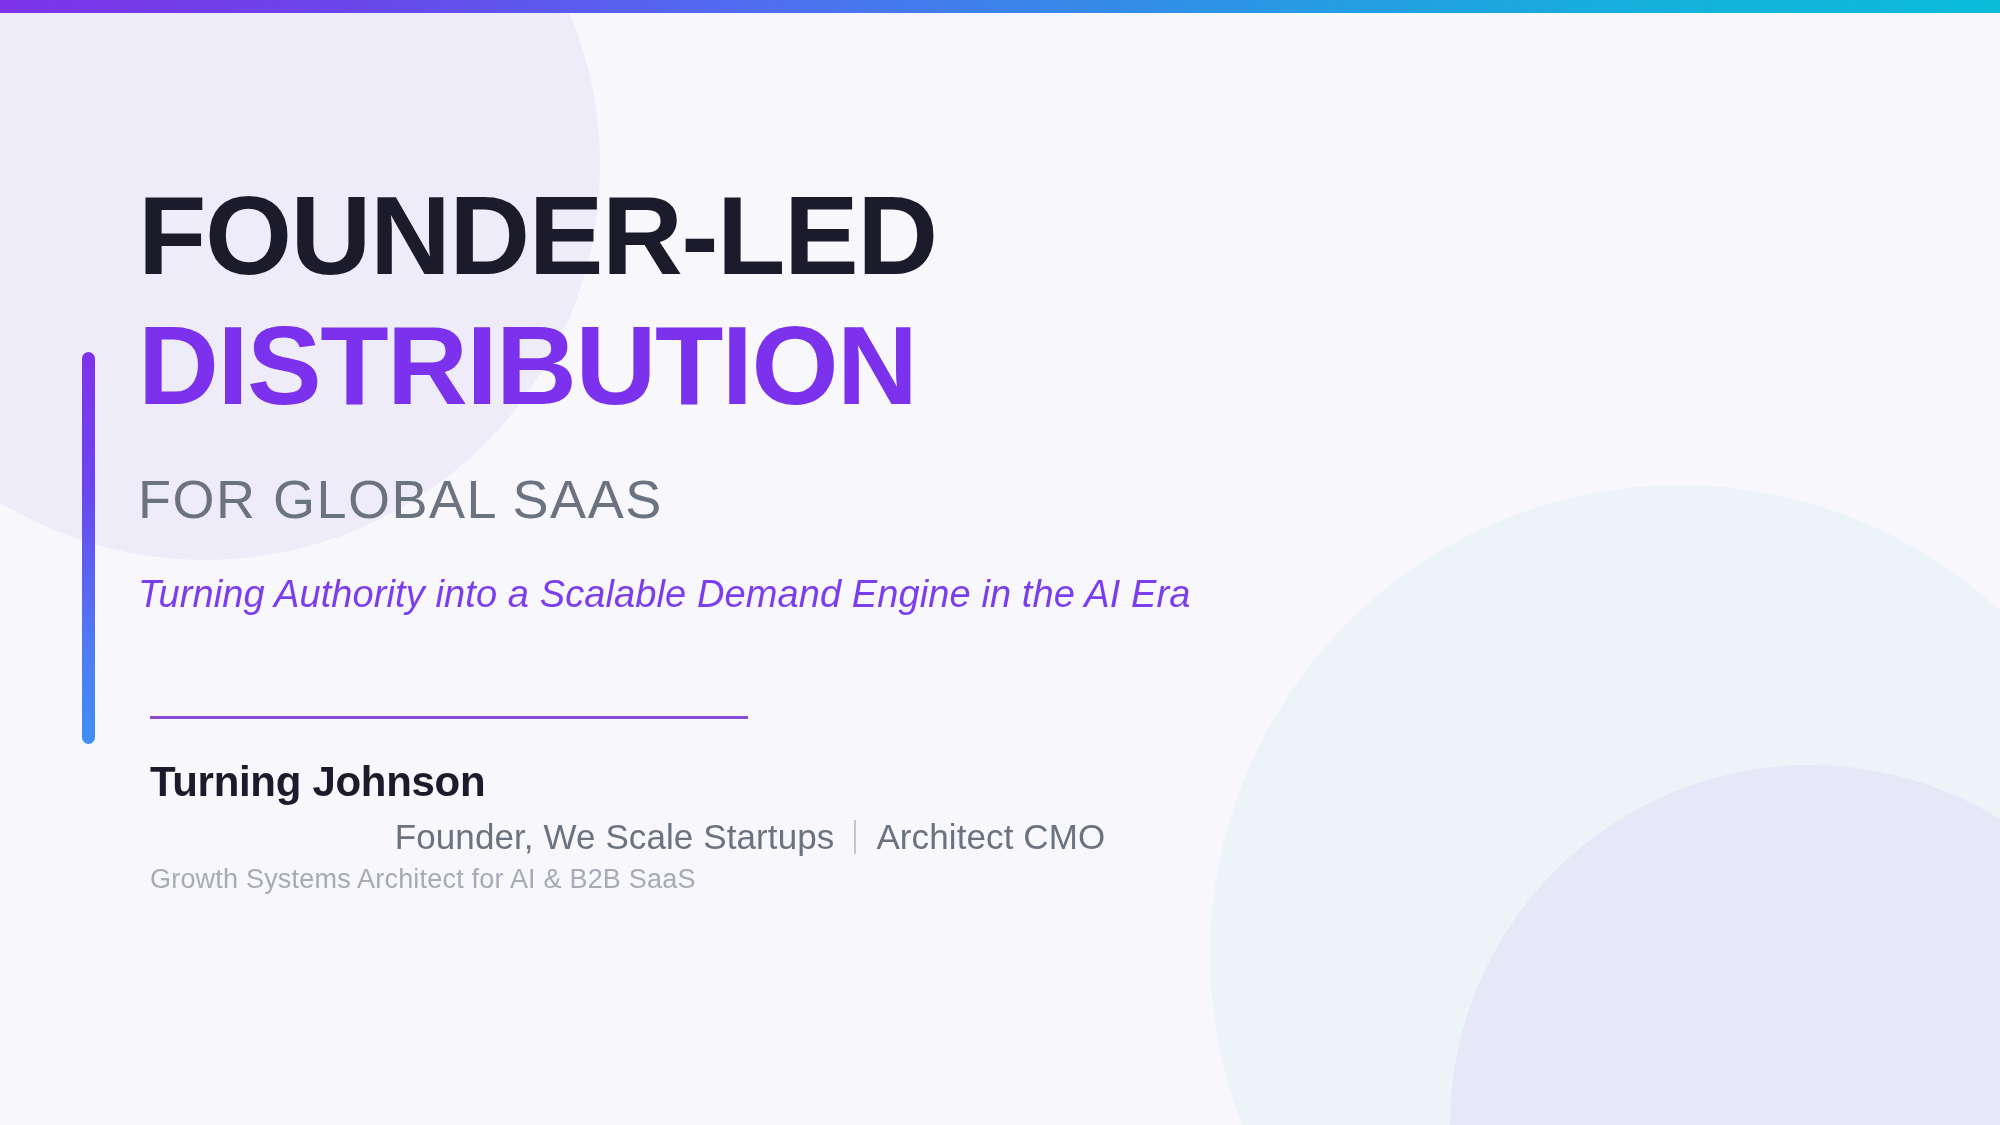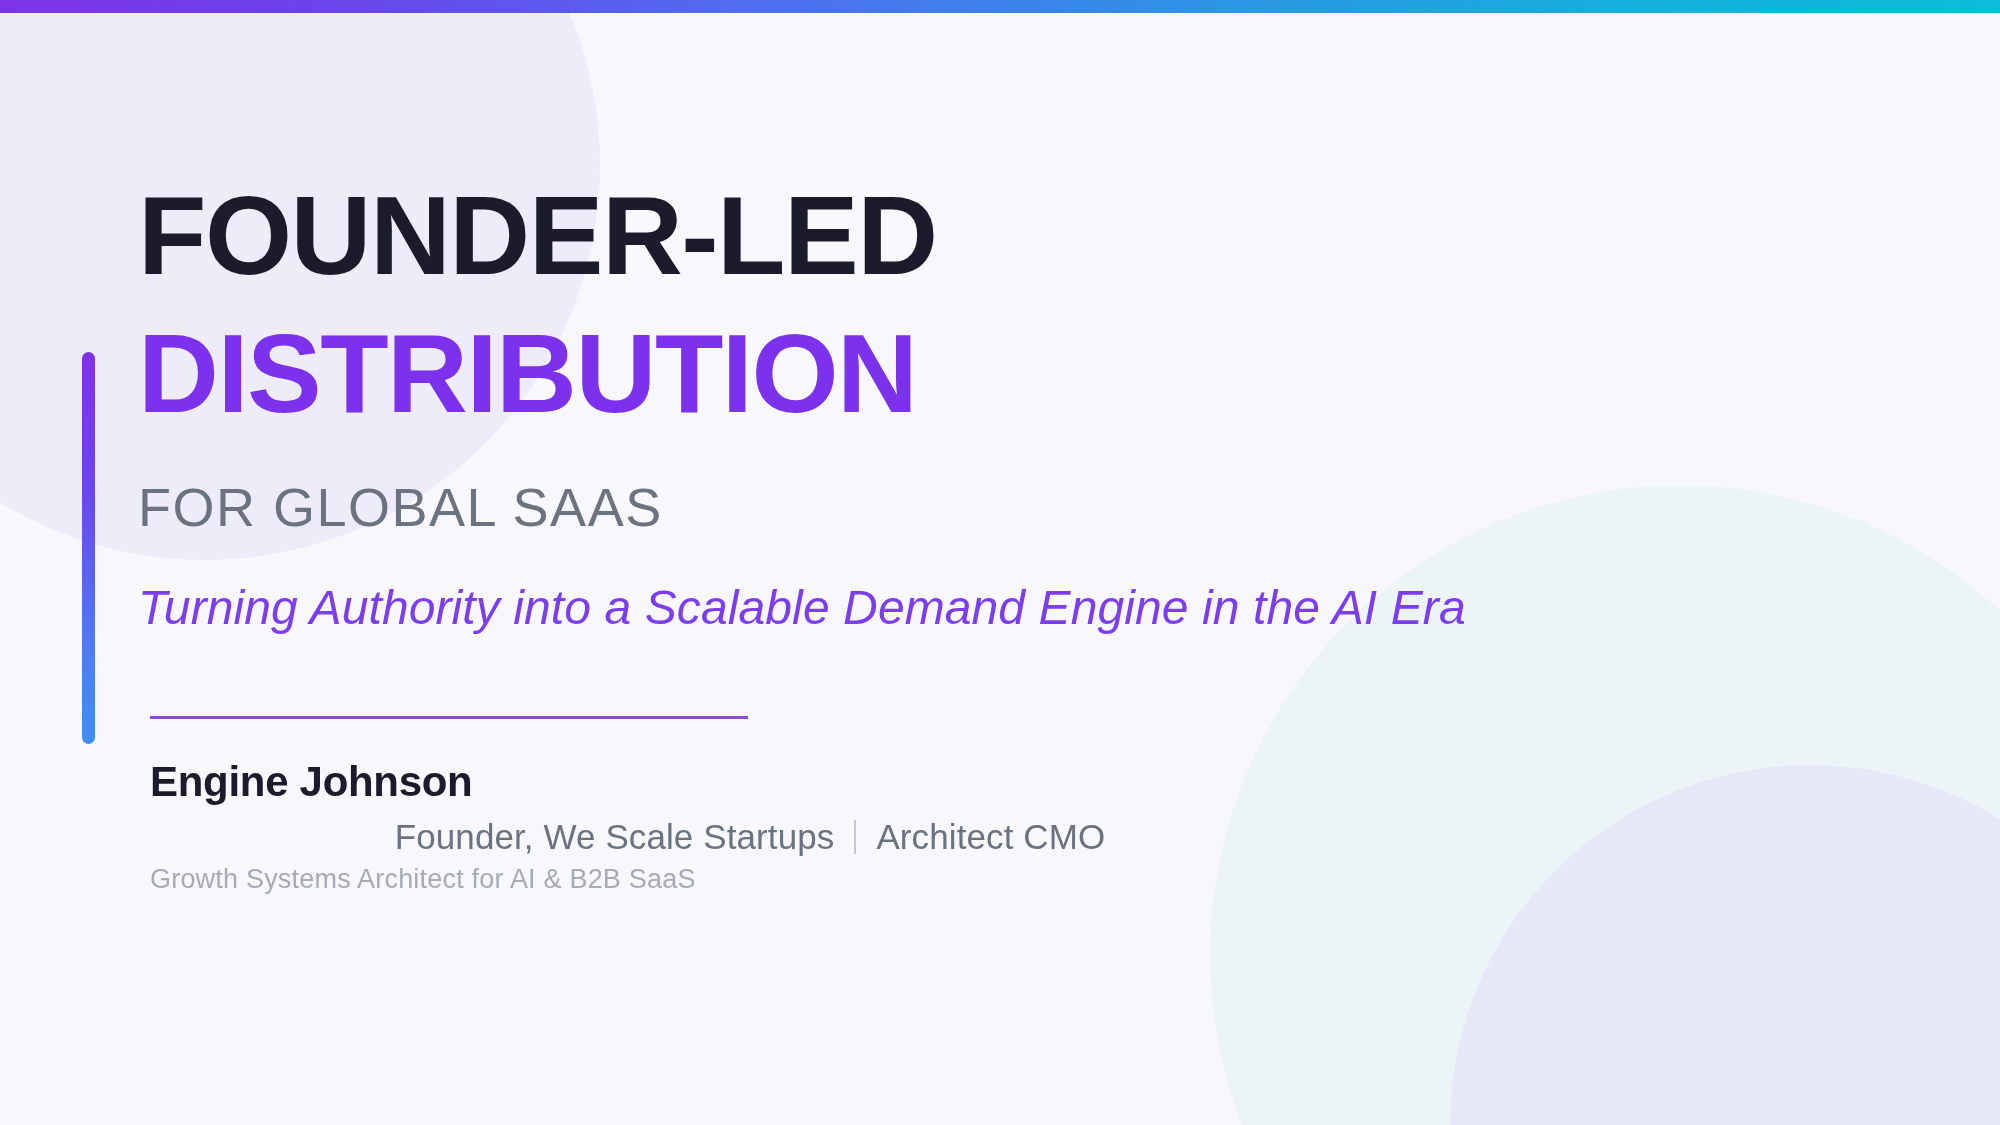--- a/index.html
+++ b/index.html
@@ -110,36 +110,36 @@
     margin: 0;
     white-space: nowrap;
   }
 
   .title-line-2 {
     font-size: 112px;
     font-weight: bold;
     color: #7c31ec;
     letter-spacing: -1.5px;
     line-height: 1.0;
-    margin: 26px 0 0 0;
+    margin: 18px 0 0 0;
     white-space: nowrap;
   }
 
   .title-sub {
     font-size: 54px;
     font-weight: 300;
     color: #6b7280;
     letter-spacing: 1.5px;
     line-height: 1.0;
     margin: 50px 0 0 0;
     white-space: nowrap;
   }
 
   .tagline {
-    font-size: 48px;
+    font-size: 38px;
     font-style: italic;
     font-weight: normal;
     color: #7c3def;
     letter-spacing: 0.1px;
     line-height: 1.1;
     margin: 48px 0 0 0;
     white-space: nowrap;
   }
 
   .divider {
@@ -220,21 +220,21 @@
     <div class="title-block">
       <h1 class="title-line-1">FOUNDER-LED</h1>
       <h1 class="title-line-2">DISTRIBUTION</h1>
       <h2 class="title-sub">FOR GLOBAL SAAS</h2>
       <p class="tagline">Turning Authority into a Scalable Demand Engine in the AI Era</p>
     </div>
 
     <div class="divider"></div>
 
     <div class="speaker-block">
-      <div class="speaker-name">Engine Johnson</div>
+      <div class="speaker-name">Turning Johnson</div>
       <div class="speaker-role">
         <span>Founder, We Scale Startups</span>
         <span class="role-sep"></span>
         <span>Architect CMO</span>
       </div>
       <div class="speaker-tag">Growth Systems Architect for AI &amp; B2B SaaS</div>
     </div>
 
   </div>
 </div>

